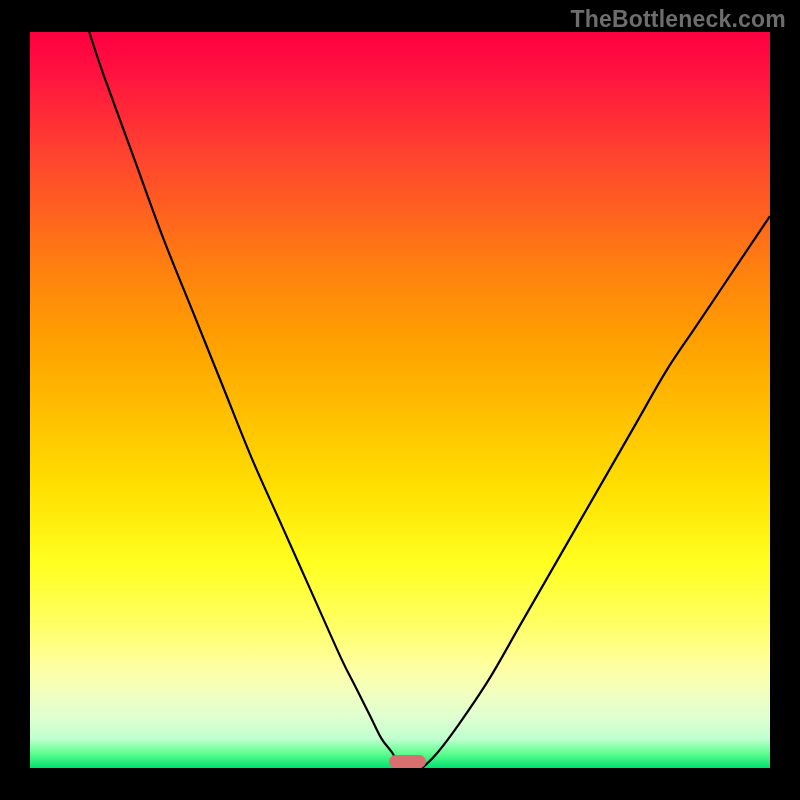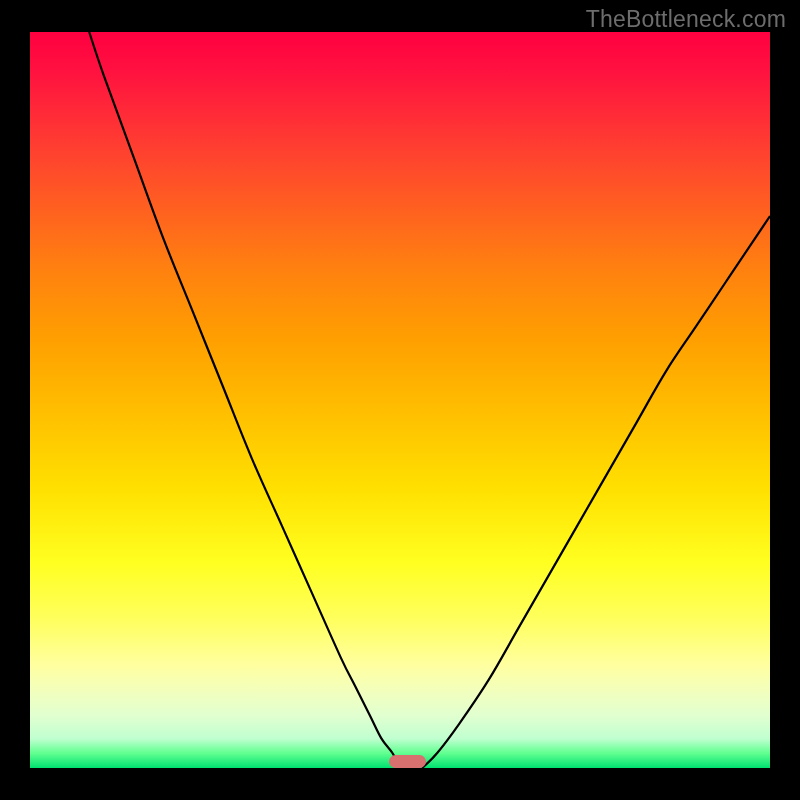--- a/index.html
+++ b/index.html
@@ -10,21 +10,21 @@
     position: relative;
     overflow: hidden;
     font-family: Arial, Helvetica, sans-serif;
   }
   .watermark {
     position: absolute;
     top: 6px;
     right: 14px;
     color: #6d6d6d;
     font-size: 23px;
-    font-weight: 400;
+    font-weight: 700;
     letter-spacing: 0.2px;
     text-align: center;
   }
   .plot {
     position: absolute;
     left: 30px;
     top: 32px;
     width: 740px;
     height: 736px;
     background: linear-gradient(

